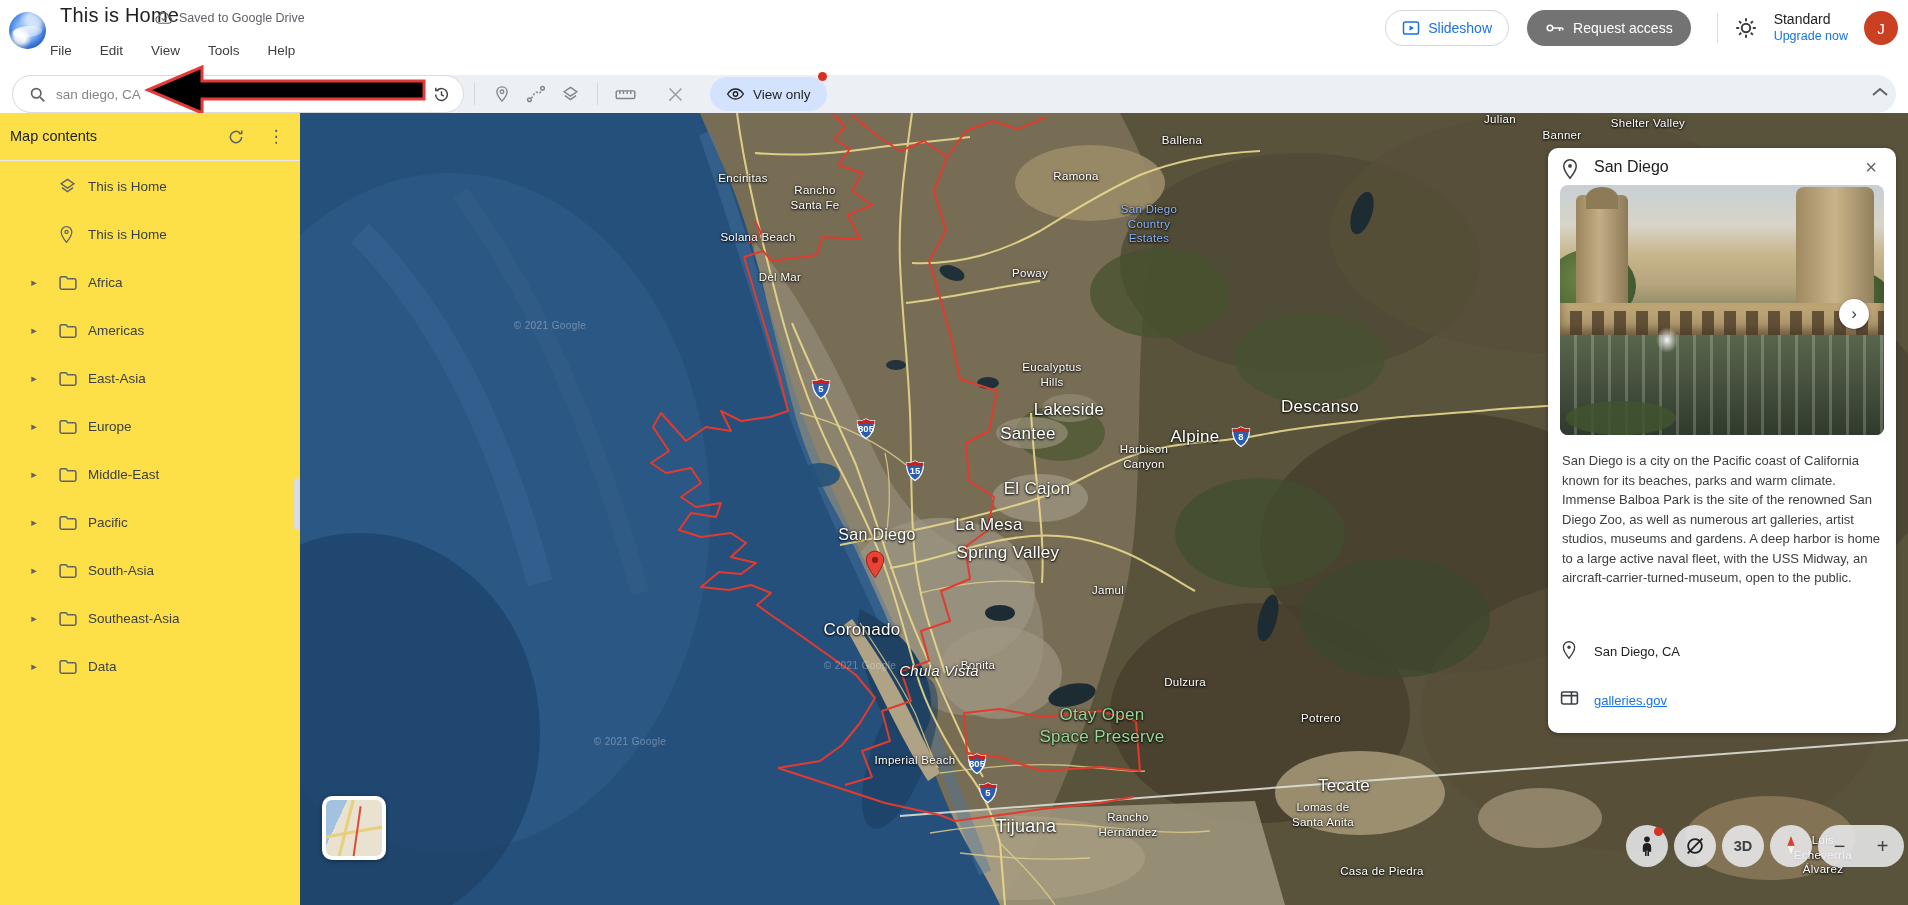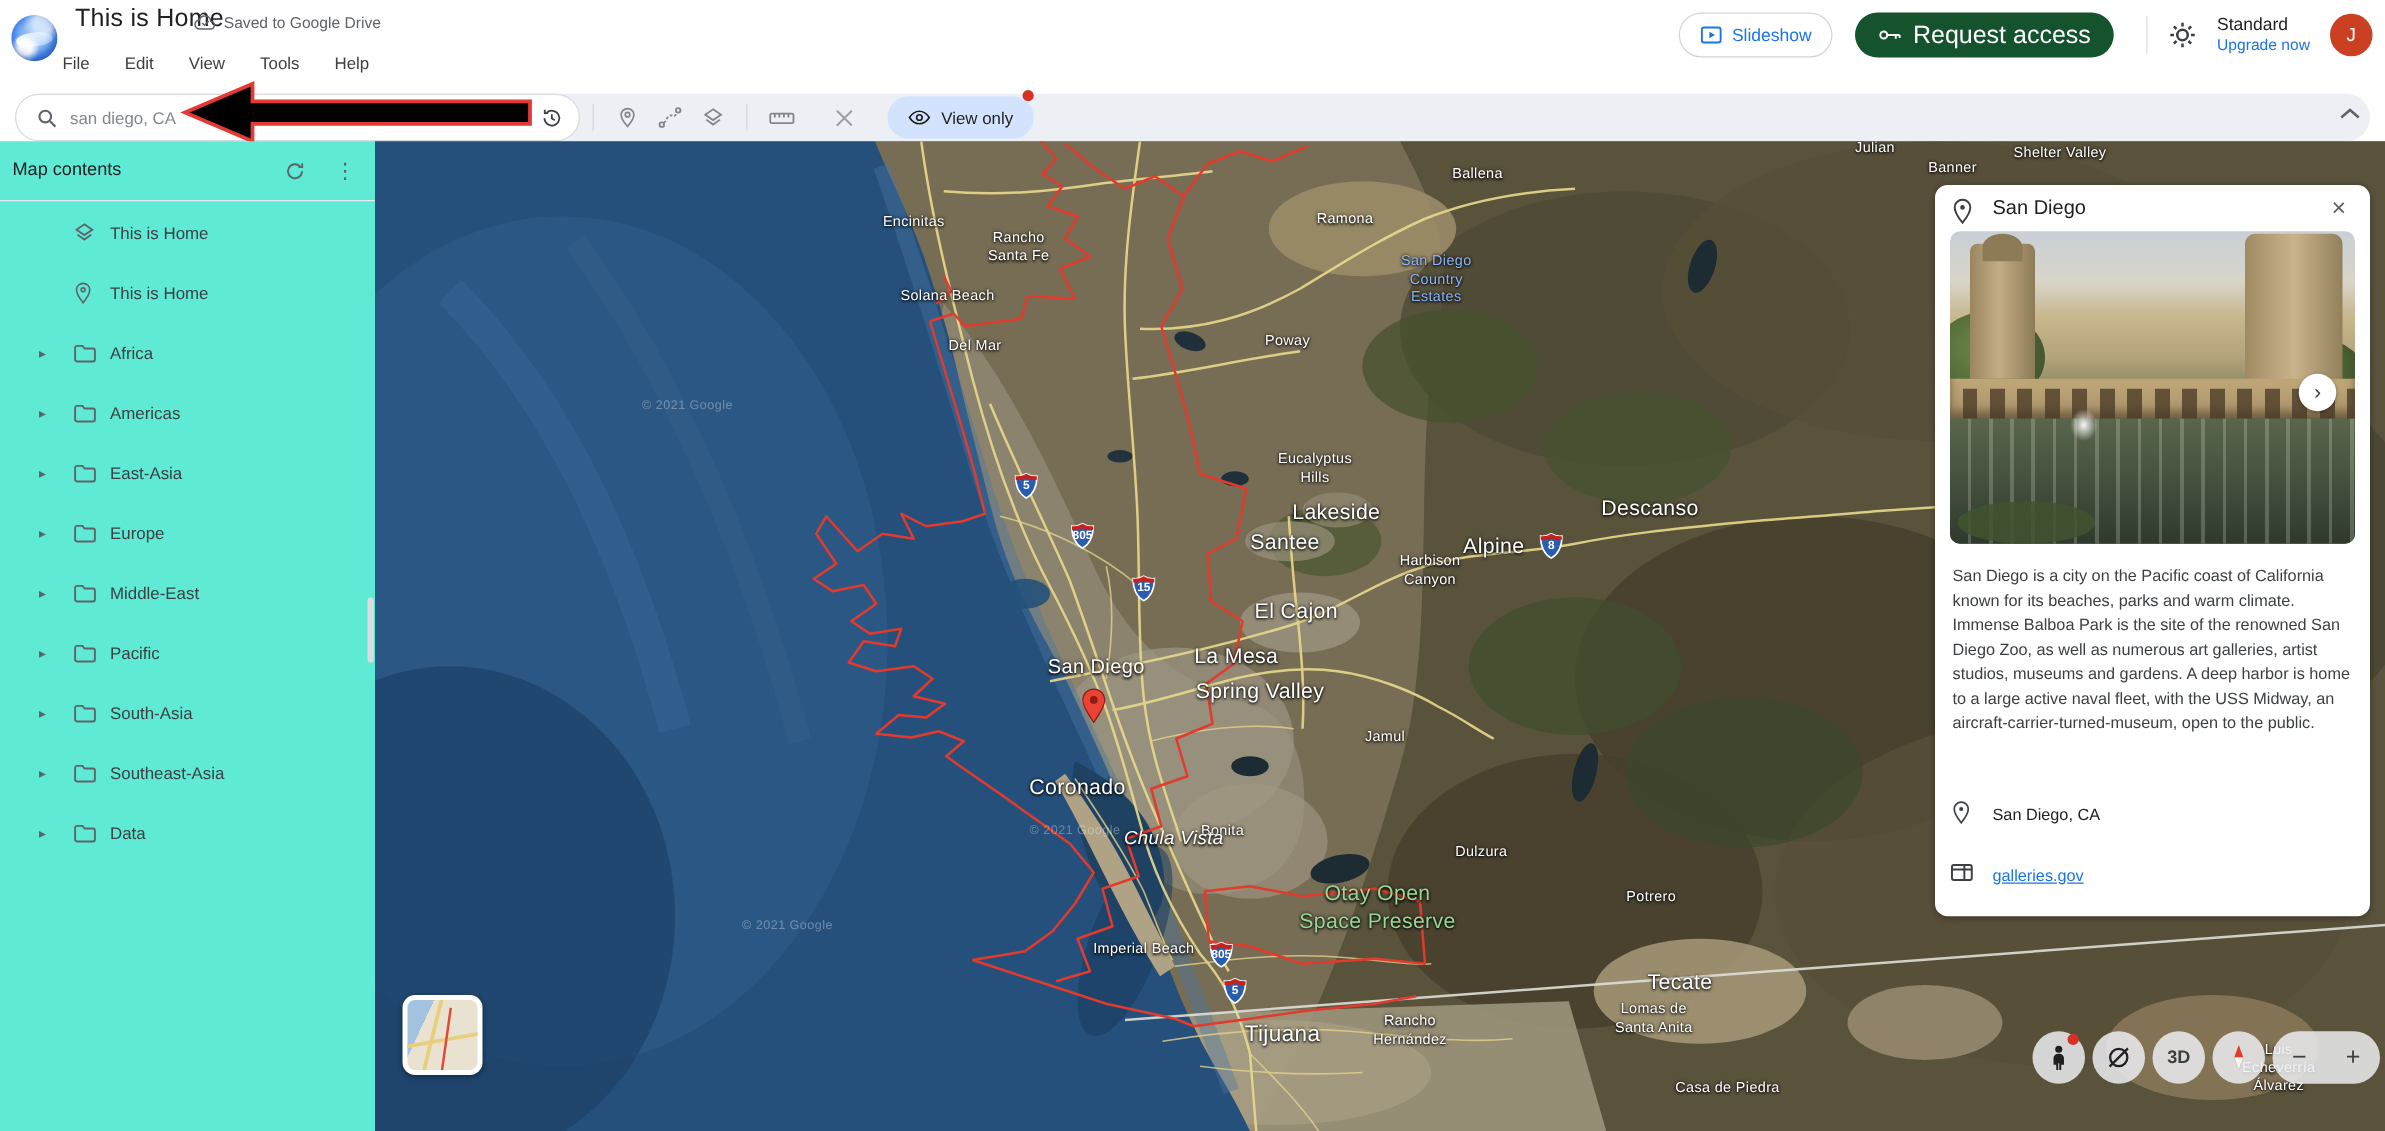--- a/index.html
+++ b/index.html
@@ -20,21 +20,21 @@
   .doc-title { position:absolute; left:60px; top:4px; font-size:20px; color:#202124; letter-spacing:.2px; }
   .saved-wrap { position:absolute; left:155px; top:11px; display:flex; align-items:center; gap:6px; color:#5f6368; }
   .saved-text { font-size:12.5px; }
   .menu-bar { position:absolute; left:50px; top:38px; display:flex; }
   .menu-item { font-size:13.5px; color:#3c4043; padding:5px 0; margin-right:28px; cursor:default; }
 
   .header-right { position:absolute; right:10px; top:10px; display:flex; align-items:center; }
   .btn-slideshow { display:flex; align-items:center; gap:8px; height:36px; padding:0 16px;
     border:1px solid #d2d5da; border-radius:18px; background:#fff; color:#1a73e8; font-size:14px; }
   .btn-request { display:flex; align-items:center; gap:8px; height:36px; padding:0 18px; margin-left:18px;
-    border-radius:18px; background:#14532d; color:#fff; font-size:20px; }
+    border-radius:18px; background:#737373; color:#fff; font-size:14px; }
   .hdr-divider { width:1px; height:30px; background:#dadce0; margin:0 16px 0 26px; }
   .gear-wrap { color:#3c4043; margin-right:16px; display:flex; align-items:center; }
   .plan-wrap { margin-right:16px; line-height:1.25; }
   .plan-name { font-size:14px; color:#202124; }
   .plan-upgrade { font-size:12.5px; color:#1a73e8; cursor:pointer; }
   .avatar { width:34px; height:34px; border-radius:50%; background:#cb4023; color:#fff; font-size:15px;
     display:flex; align-items:center; justify-content:center; }
 
   
   .toolbar { position:absolute; left:12px; top:75px; width:1884px; height:38px; background:#ecf0f4;
@@ -48,21 +48,21 @@
   .tb-divider { width:1px; height:22px; background:#d3d7dc; margin:0 10px; }
   .tb-icon { width:34px; height:34px; display:flex; align-items:center; justify-content:center; color:#80868b; }
   .viewonly-pill { display:flex; align-items:center; gap:8px; height:34px; padding:0 16px; margin-left:18px;
     background:#d3e3fd; border-radius:17px; color:#1f1f1f; font-size:13.5px; }
   .viewonly-dot { position:absolute; left:818px; top:72px; width:9px; height:9px; border-radius:50%;
     background:#d93025; }
   .chevron-up-wrap { position:absolute; right:18px; top:84px; color:#5f6368; }
   .arrow-annotation { position:absolute; left:140px; top:64px; pointer-events:none; }
 
   
-  .sidebar { position:absolute; left:0; top:113px; width:300px; height:792px; background:#5eead4; }
+  .sidebar { position:absolute; left:0; top:113px; width:300px; height:792px; background:#fde047; }
   .sb-header { position:relative; height:48px; border-bottom:1px solid #e8eaed; }
   .sb-title { position:absolute; left:10px; top:15px; font-size:14.5px; color:#202124; }
   .sb-refresh { position:absolute; left:224px; top:12px; width:24px; height:24px; color:#5f6368;
     display:flex; align-items:center; justify-content:center; }
   .sb-kebab { position:absolute; left:264px; top:10px; width:24px; height:28px; color:#5f6368;
     font-size:17px; text-align:center; line-height:28px; }
   .sb-list { position:absolute; left:0; top:49px; width:300px; }
   .sb-row { position:relative; height:48px; display:flex; align-items:center; }
   .sb-row .caret { position:absolute; left:26px; width:16px; color:#5f6368; font-size:11px; text-align:center; }
   .sb-row .row-ic { position:absolute; left:58px; color:#5f6368; display:flex; }
@@ -501,21 +501,21 @@
         <path d="M647,44 L634,78 L646,118 L629,148 L641,188 L652,228 L660,266 L697,278 L689,318 L666,330 L669,368 L694,384 L687,418 L665,434 L670,466 L641,478 L650,508 L621,518 L629,548 L601,558 L611,588 L582,598 L590,628 L562,638 L572,664 L545,672"></path>
         <path d="M444,144 L456,184 L468,224 L479,262 L488,298 L470,304 L441,308 L421,298 L431,318 L406,314 L386,328 L361,300 L353,314 L369,338 L351,350 L366,360 L391,355 L401,370 L381,384 L396,394 L421,390 L416,404 L391,400 L379,417 L401,424 L431,420 L446,430 L431,444 L456,450 L441,461 L419,459 L401,474 L429,477 L451,472 L471,480 L457,492 L471,502"></path>
         <path d="M471,502 L500,522 L528,542 L556,562 L575,585 L560,610 L542,632 L520,648 L478,655"></path>
         <path d="M478,655 L530,672 L585,690 L640,702 L655,708 L700,702 L742,696 L800,690 L833,684"></path>
         <path d="M664,600 L700,596 L742,604 L800,598 L836,608 L840,658 L800,654 L742,658 L700,644 L667,640 Z"></path>
         <path d="M449,130 L461,120 L455,108"></path>
       </g>
     </svg>
 
     <div id="map-labels" style="position:absolute;left:0;top:0;width:1608px;height:792px;pointer-events:none;">
-        <div class="map-label " style="left: 431px; top: 65px;">Encinitas</div>
+        <div class="map-label " style="left: 443px; top: 65px;">Encinitas</div>
         <div class="map-label " style="left: 458px; top: 124px;">Solana Beach</div>
         <div class="map-label " style="left: 515px; top: 85px;">Rancho
 Santa Fe</div>
         <div class="map-label " style="left: 480px; top: 164px;">Del Mar</div>
         <div class="map-label " style="left: 730px; top: 160px; text-align: center;">Poway</div>
         <div class="map-label " style="left: 776px; top: 63px;">Ramona</div>
         <div class="map-label " style="left: 882px; top: 27px;">Ballena</div>
         <div class="map-label " style="left: 1200px; top: 6px;">Julian</div>
         <div class="map-label " style="left: 1262px; top: 22px;">Banner</div>
         <div class="map-label " style="left: 1348px; top: 10px;">Shelter Valley</div>

